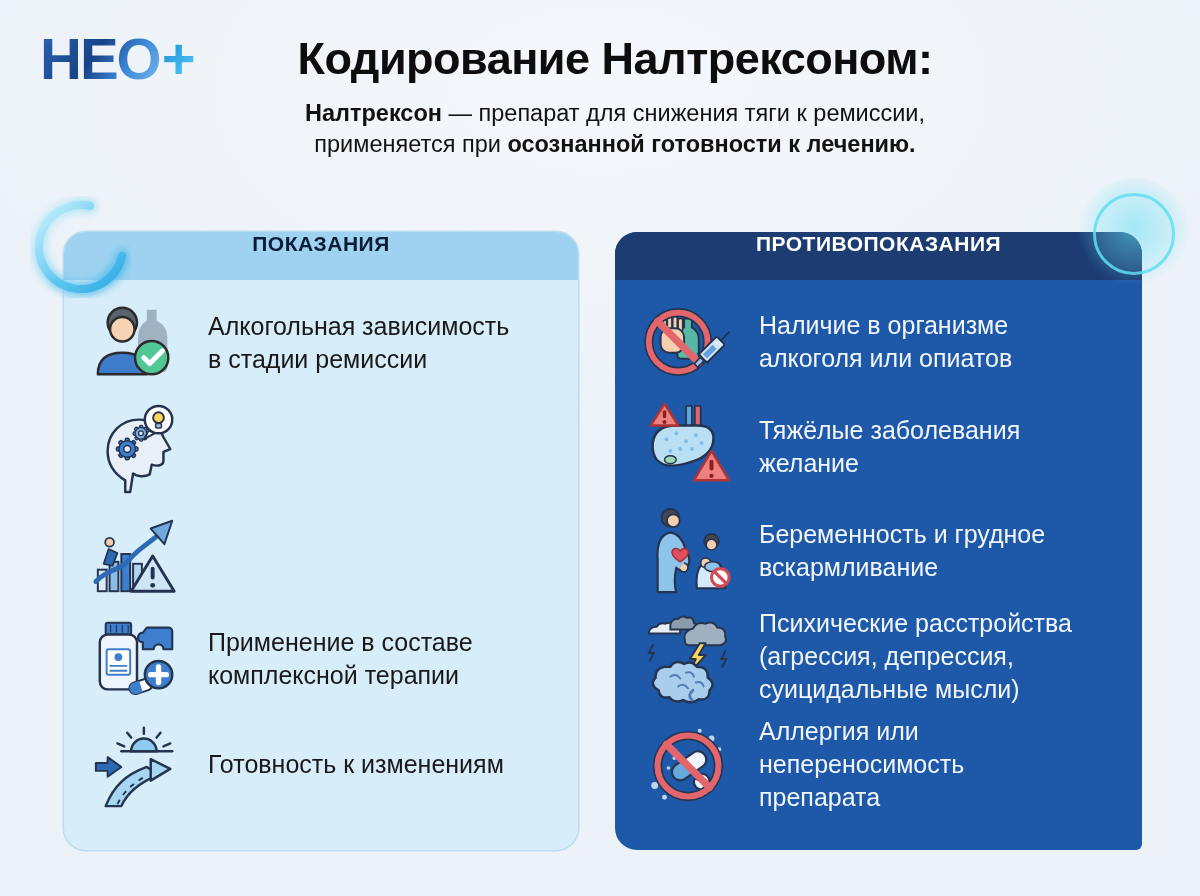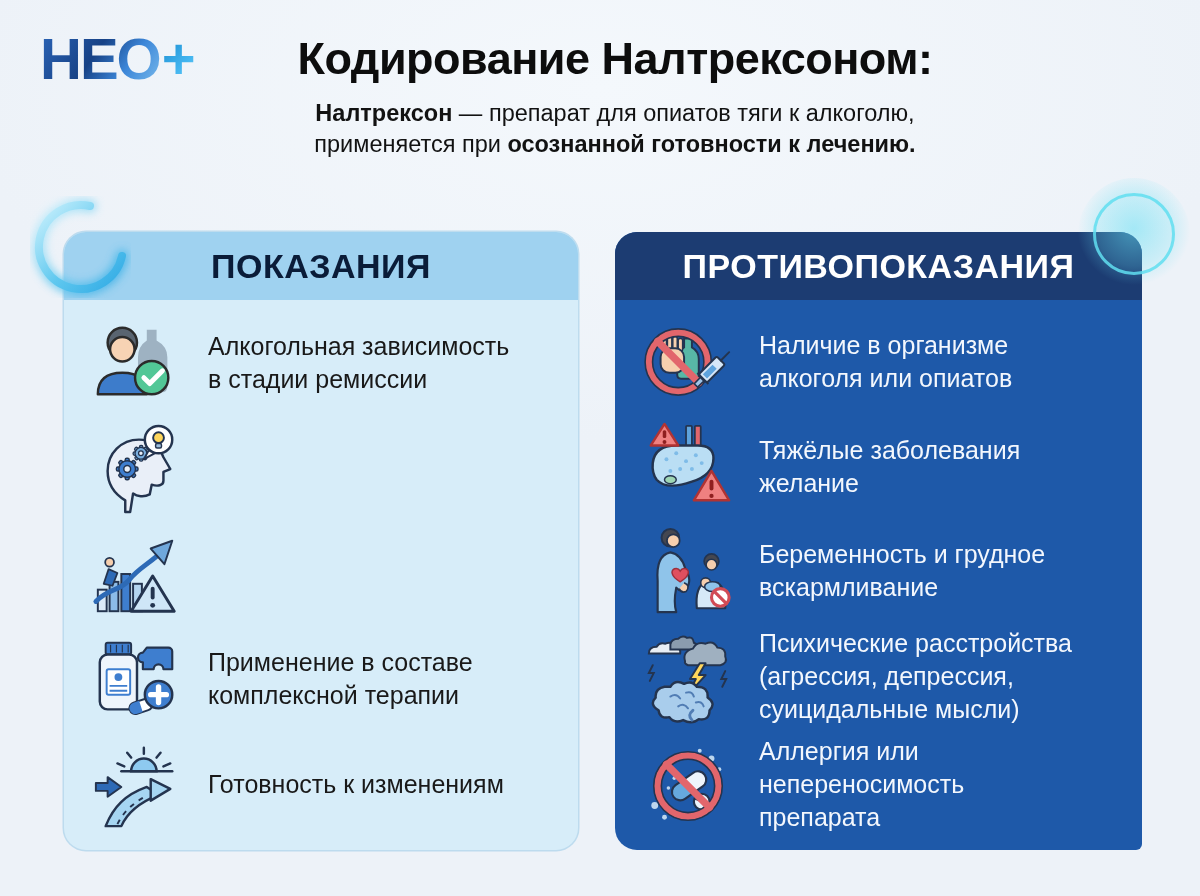--- a/index.html
+++ b/index.html
@@ -26,22 +26,22 @@
   
   .header-block{position:absolute;left:30px;right:0;top:32px;text-align:center}
   .title{font-size:45px;line-height:53px;font-weight:800;letter-spacing:-0.5px;color:var(--title_text)}
   .subtitle{margin-top:13px;font-size:23.5px;line-height:30.5px;color:#121212}
   .subtitle b{font-weight:700}
 
   
   .panel{position:absolute;top:232px;height:618px;border-radius:22px;z-index:1;overflow:hidden}
   .panel-ind{left:64px;width:514px;background:var(--ind_body_bg);box-shadow:0 0 0 1.5px rgba(150,200,230,.55)}
   .panel-contra{left:615px;width:527px;background:var(--contra_body_bg);border-bottom-right-radius:6px}
-  .panel-header{height:68px;display:flex;align-items:center;justify-content:center;
-    font-weight:800;font-size:34px;letter-spacing:.5px}
+  .panel-header{height:48px;display:flex;justify-content:center;
+    font-weight:800;font-size:21px;letter-spacing:.5px}
   .ind-header{background:var(--ind_header_bg);color:var(--ind_header_text)}
   .contra-header{background:var(--contra_header_bg);color:var(--contra_header_text)}
   .panel-body{height:552px;display:flex;flex-direction:column;justify-content:space-evenly;padding:6px 18px 10px 24px}
   .row{display:flex;align-items:center;gap:22px}
   .icon{width:98px;min-width:98px;height:96px;display:flex;align-items:center;justify-content:center}
   .icon svg{width:94px;height:94px}
   .row-text{font-size:25px;line-height:33px;white-space:pre-line}
   .panel-ind .row-text{color:var(--ind_item_text)}
   .panel-contra .row-text{color:var(--contra_item_text)}
 
@@ -59,21 +59,21 @@
 <div class="stage">
 
   <div class="logo">
     <span class="logo-neo">НЕО</span><span class="logo-plus">+</span>
   </div>
 
   <div class="header-block">
     <h1 class="title">
       <span>Кодирование Налтрексоном:</span><br>
     </h1>
-    <p class="subtitle"><b>Налтрексон</b><span> — препарат для опиатов тяги к алкоголю,</span><br><span>применяется при </span><b>осознанной готовности к лечению.</b></p>
+    <p class="subtitle"><b>Налтрексон</b><span> — препарат для снижения тяги к ремиссии,</span><br><span>применяется при </span><b>осознанной готовности к лечению.</b></p>
   </div>
 
   <div class="bubble bubble-left">
     <svg viewBox="0 0 106 106">
       <defs>
         <linearGradient id="crg" x1="0" y1="0" x2="1" y2="1">
           <stop offset="0" stop-color="#cdf2fd"></stop>
             <stop offset=".55" stop-color="#5fc8ef"></stop>
             <stop offset="1" stop-color="#2fa9e4"></stop>
         </linearGradient>

